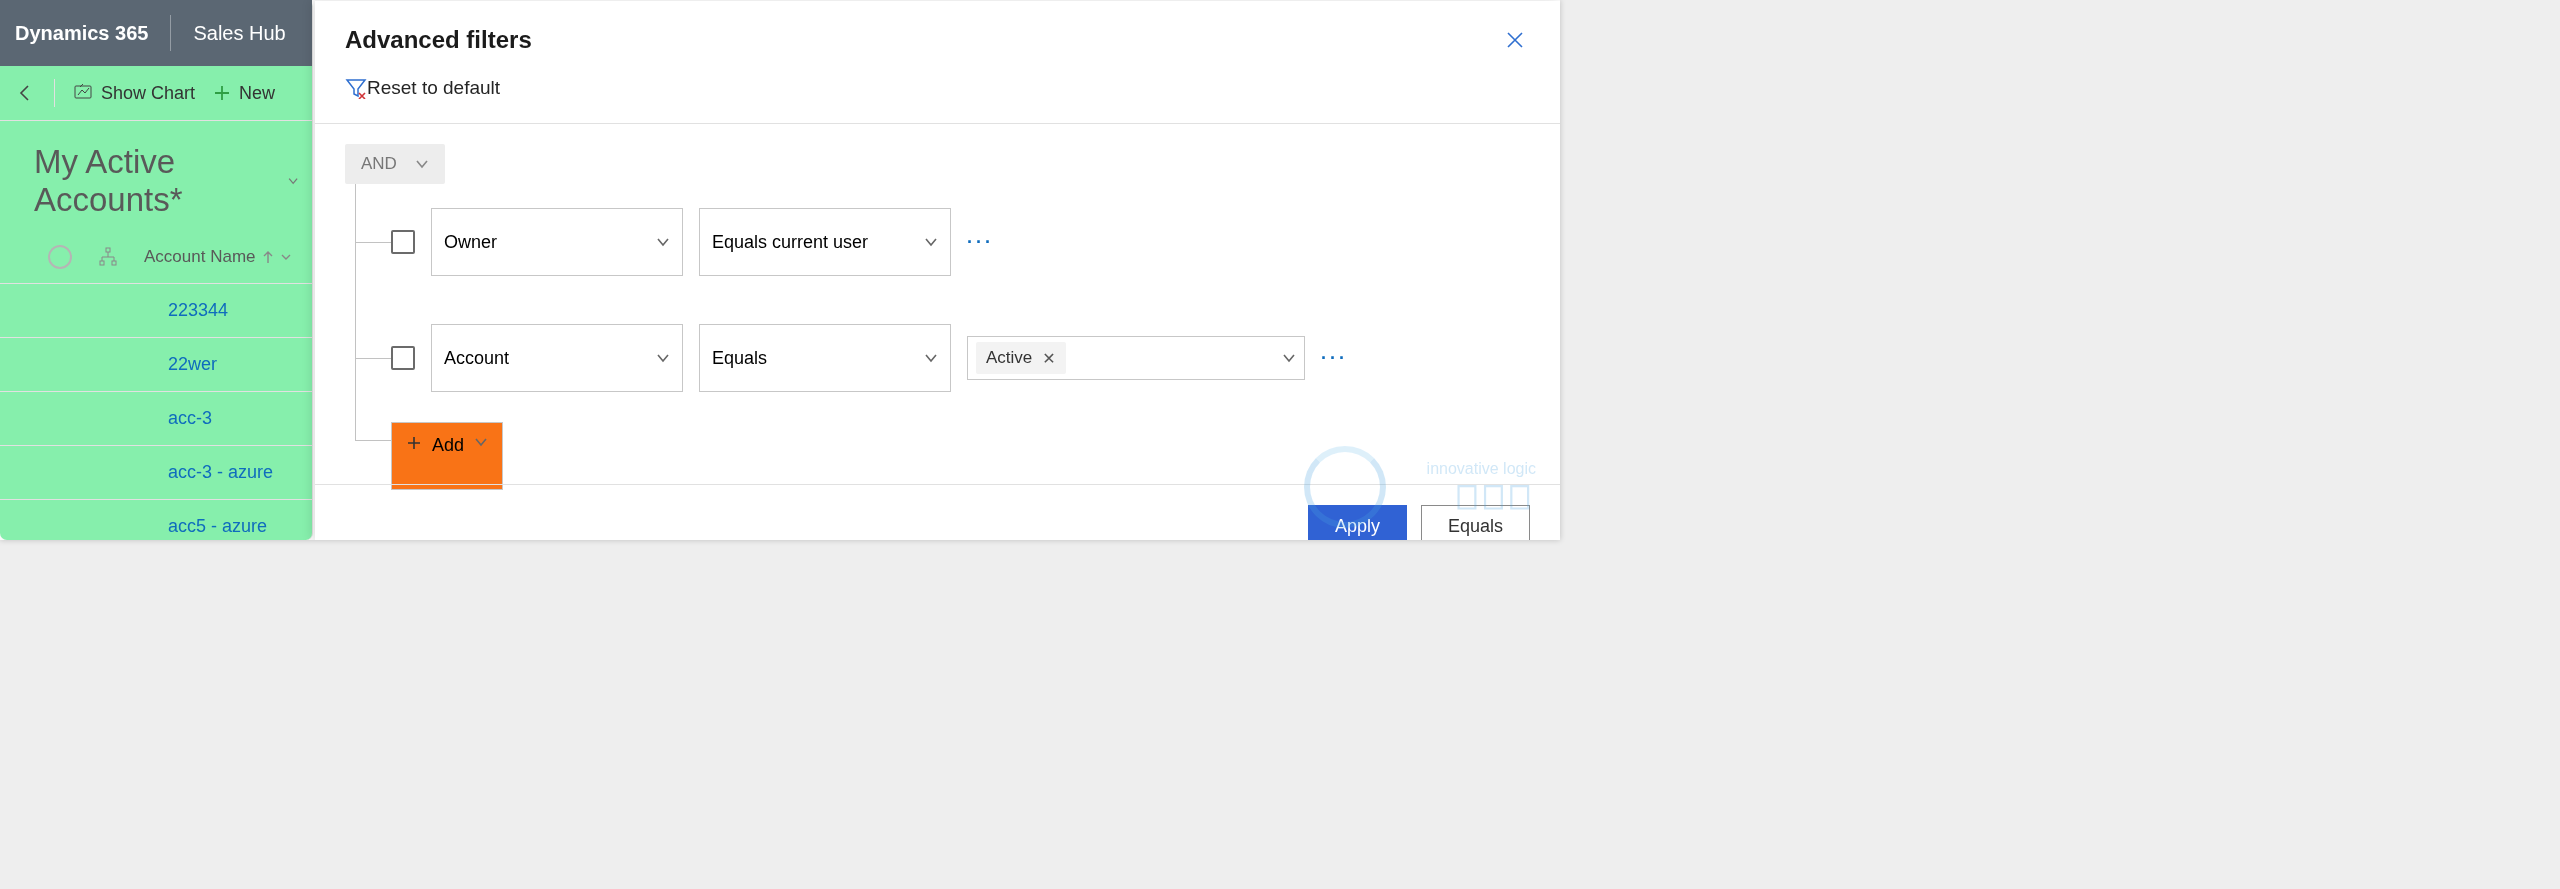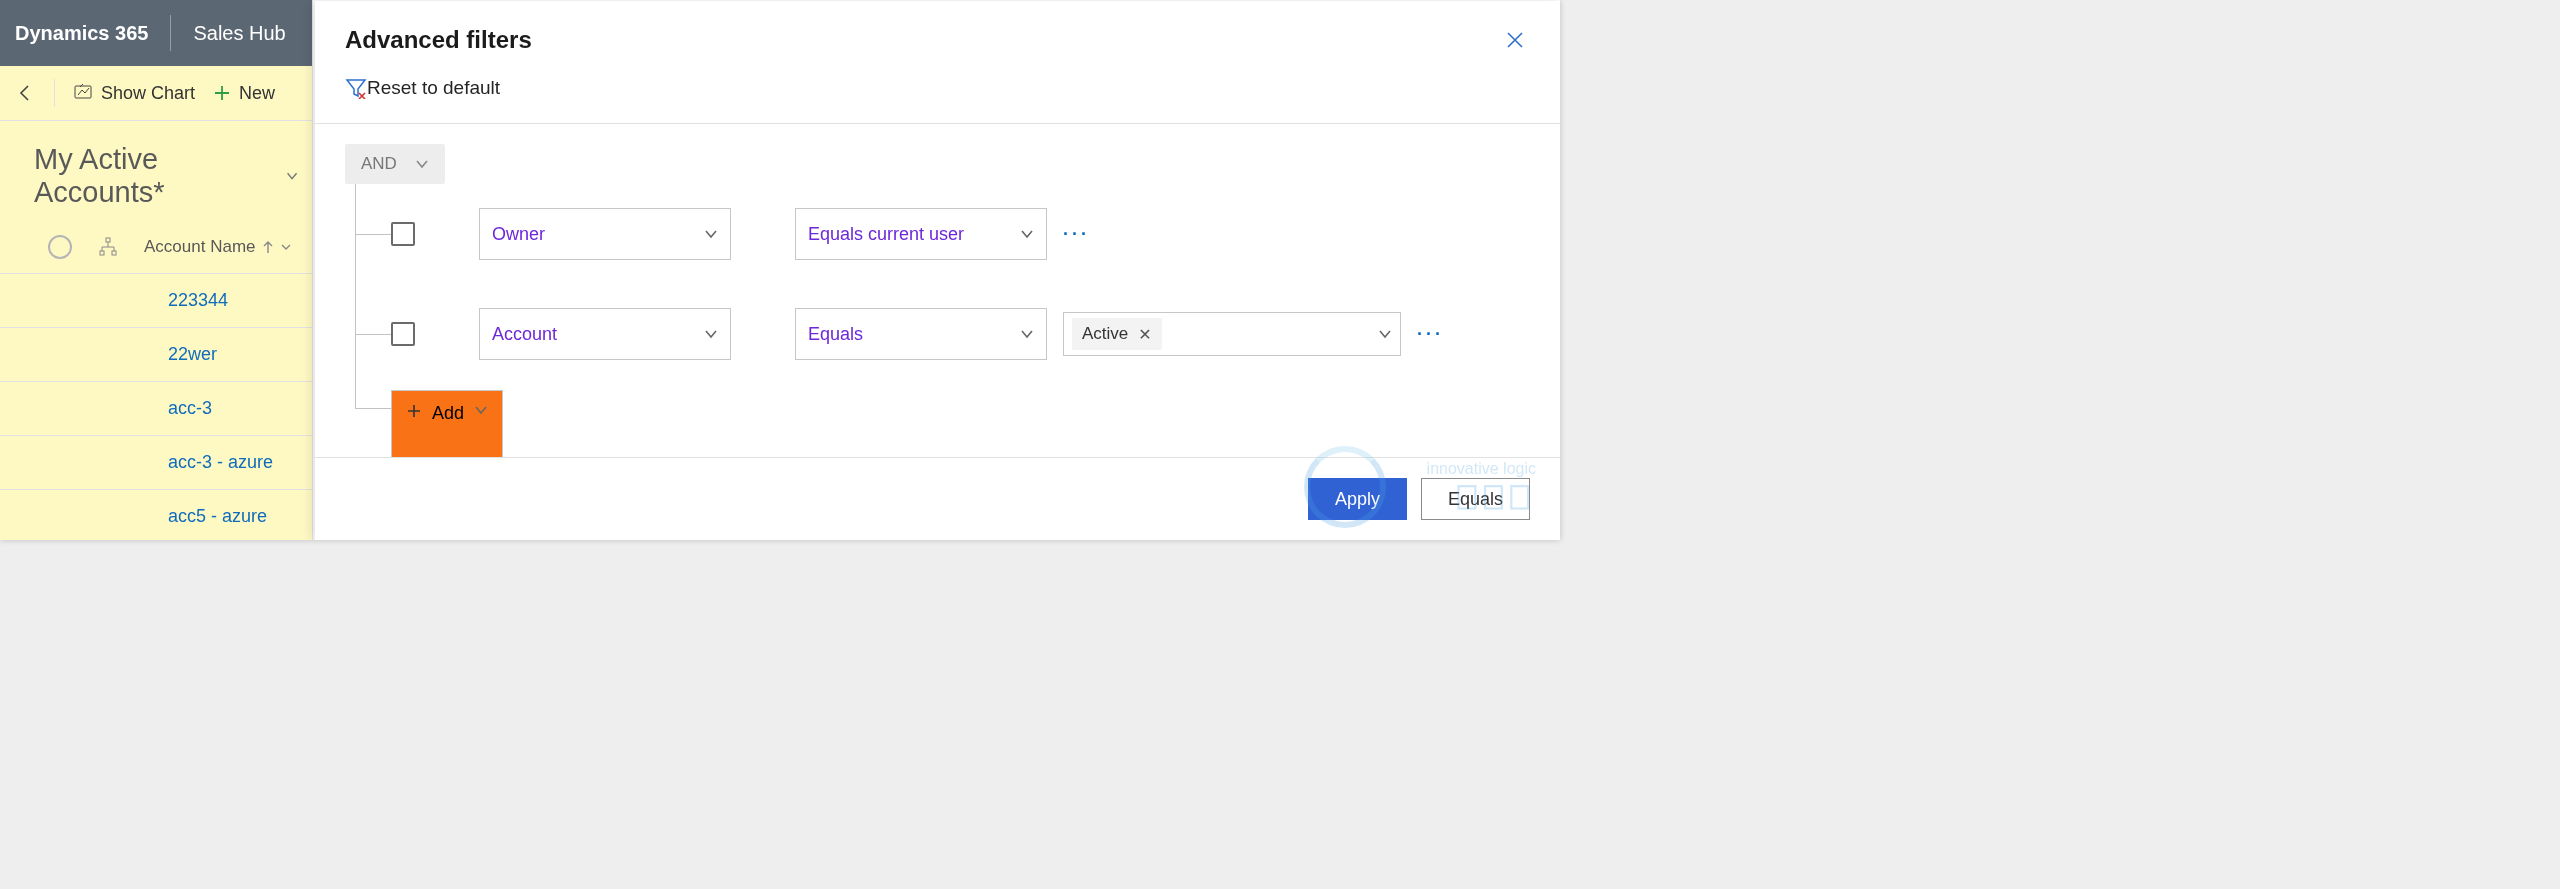--- a/index.html
+++ b/index.html
@@ -21,43 +21,44 @@
     width:1560px;height:540px;
     background:var(--faint-bg);
     position:relative;
     overflow:hidden;
     box-shadow:0 0 6px rgba(0,0,0,.2);
   }
 
   
   .left-col{
     position:absolute;left:0;top:0;width:312px;height:100%;
-    background:#fef9c3;
+    background:#86efac;
     z-index:0;
     border-right:1px solid var(--border-light);
+    border-radius:7px;
   }
   .brand-bar{
     height:66px;background:var(--brand-bar);color:#fff;
     display:flex;align-items:center;
     padding-left:15px;font-size:20px;
   }
   .brand-name{font-weight:600;}
   .brand-sep{width:1px;height:36px;background:rgba(255,255,255,.35);margin:0 22px;}
   .app-name{font-weight:400;font-size:20px;}
   .toolbar{
     height:54px;border-bottom:1px solid var(--border-light);
     display:flex;align-items:center;gap:18px;padding:0 16px;
     color:#333;font-size:18px;
   }
   .toolbar .sep{width:1px;height:28px;background:var(--border-light);}
   .toolbar-btn{display:flex;align-items:center;gap:8px;cursor:pointer;}
   .view-title-row{
     display:flex;align-items:center;gap:16px;
     padding:22px 12px 22px 34px;
-    color:var(--text-muted);font-size:29px;font-weight:400;
+    color:var(--text-muted);font-size:33px;font-weight:400;
   }
   .grid-header{
     display:flex;align-items:center;gap:26px;
     padding:4px 14px 14px 48px;border-bottom:1px solid var(--border-light);
     color:var(--text-muted);font-size:17px;
   }
   .grid-header .select-circle{
     width:20px;height:20px;border:2px solid #b5b5b5;border-radius:50%;
   }
   .col-label{display:flex;align-items:center;gap:6px;}
@@ -109,22 +110,22 @@
   .cond-row{
     display:flex;align-items:center;gap:16px;padding:24px 0;
   }
   .chk{
     width:20px;height:20px;border:2px solid #6b6b6b;background:#fff;cursor:pointer;
     border-radius:2px;
   }
   .select-box{
     display:flex;align-items:center;justify-content:space-between;
     border:1px solid var(--border);background:#fff;
-    height:42px;padding:4px 12px;font-size:18px;color:#6d28d9;
-    width:226px;cursor:pointer;margin-left:48px;
+    height:42px;padding:12px 12px;font-size:18px;color:#000000;
+    width:226px;cursor:pointer;
   }
   .value-box{
     display:flex;align-items:center;
     border:1px solid var(--border);background:#fff;
     height:42px;padding:0 8px;
     width:320px;justify-content:space-between;cursor:text;
   }
   .value-chip{
     display:inline-flex;align-items:center;gap:10px;
     background:#f3f3f3;padding:6px 10px;border-radius:2px;font-size:17px;color:#333;

